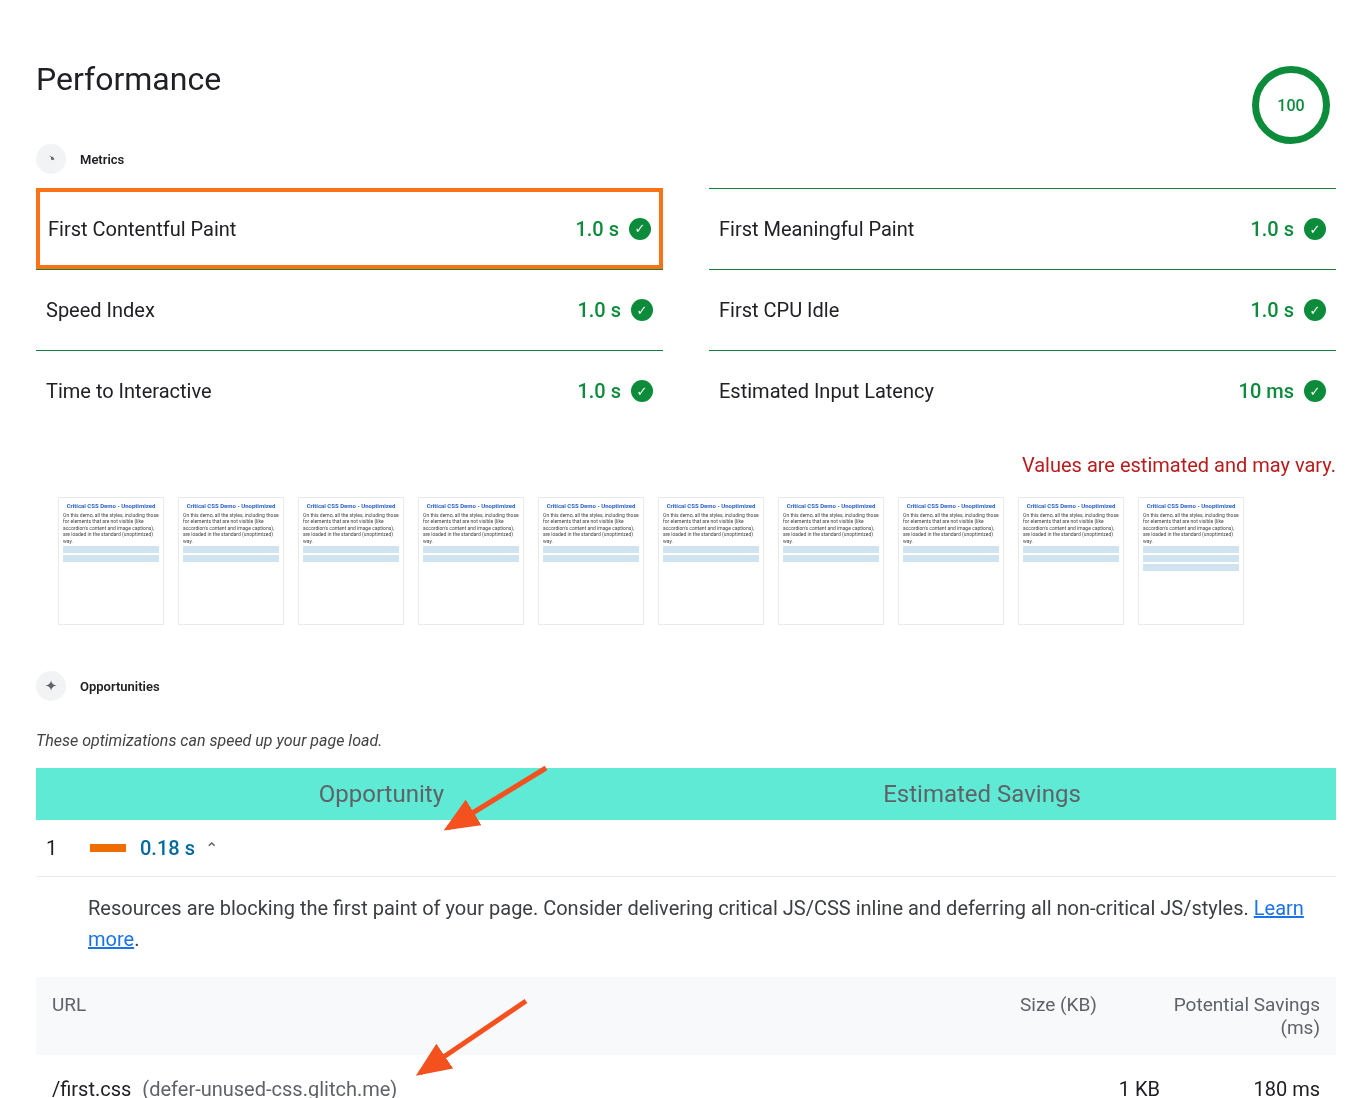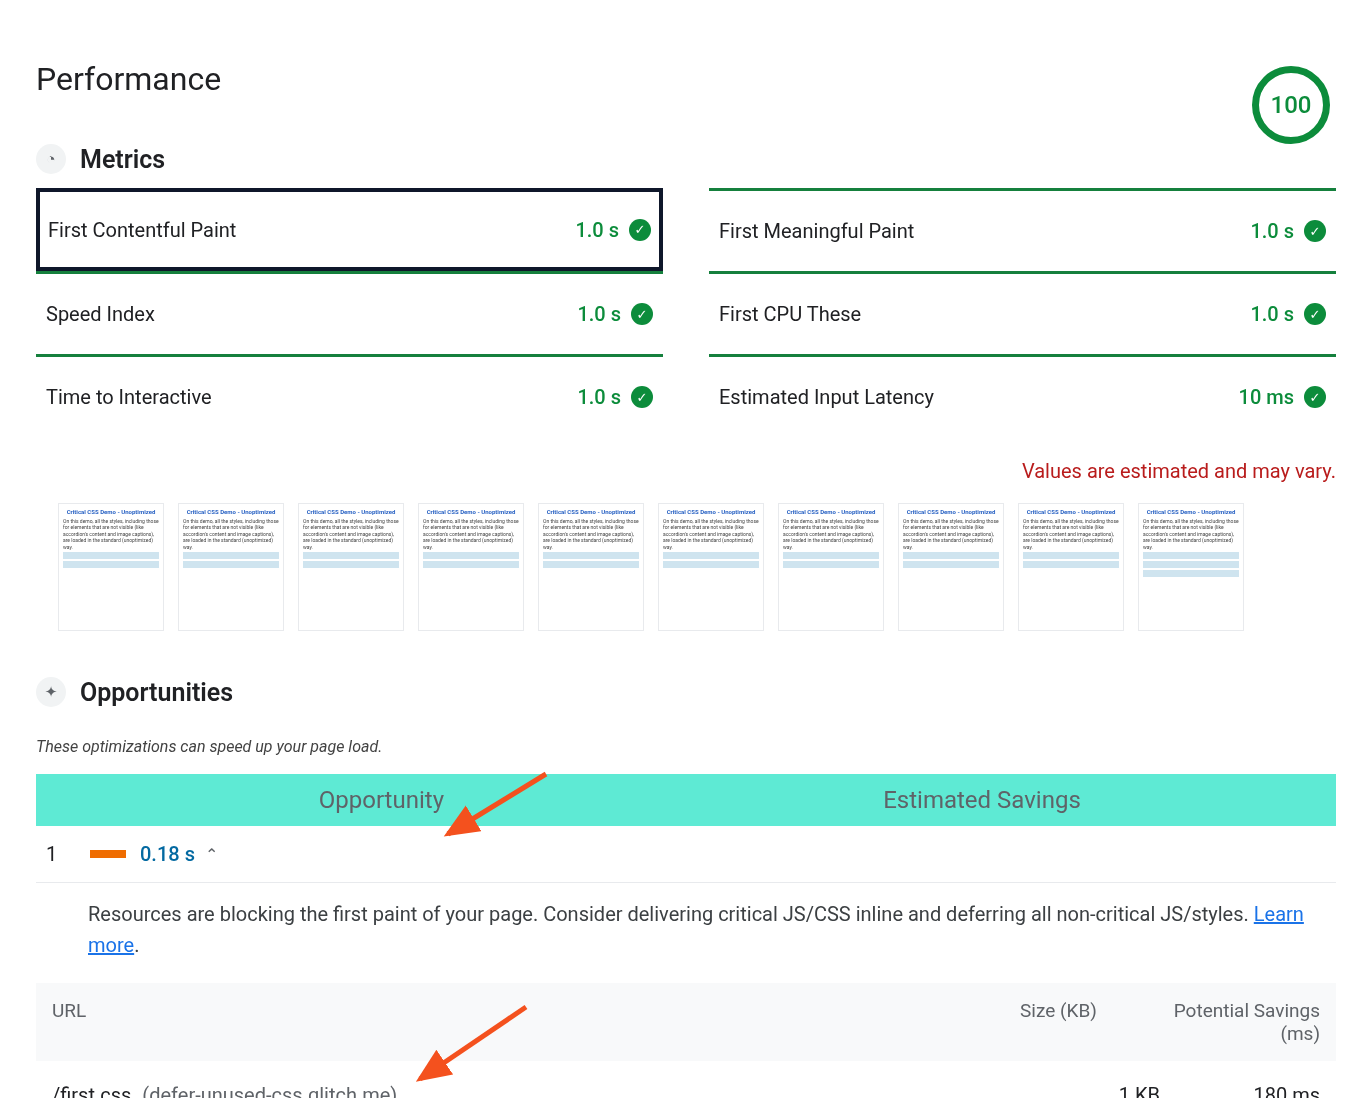--- a/index.html
+++ b/index.html
@@ -23,21 +23,21 @@
     margin-bottom: 30px;
   }
   .score-gauge {
     width: 78px;
     height: 78px;
     border-radius: 50%;
     border: 7px solid #0c8c3b;
     display: flex;
     align-items: center;
     justify-content: center;
-    font-size: 24px;
+    font-size: 16px;
     font-weight: 500;
     color: #0c8c3b;
     margin-top: 6px;
     margin-right: 6px;
   }
 
   .section-head {
     display: flex;
     align-items: center;
     gap: 14px;
@@ -48,39 +48,39 @@
     height: 30px;
     border-radius: 50%;
     background: #f1f3f4;
     display: flex;
     align-items: center;
     justify-content: center;
     color: #5f6368;
     font-size: 15px;
   }
   .section-title {
-    font-size: 25px;
+    font-size: 13px;
     font-weight: 600;
   }
 
   .metrics-grid {
     display: grid;
     grid-template-columns: 1fr 1fr;
     column-gap: 46px;
   }
   .metric-row {
     display: flex;
     justify-content: space-between;
     align-items: center;
     padding: 28px 10px;
-    border-top: 3px solid #15803d;
+    border-top: 1px solid #15803d;
     font-size: 20px;
   }
   .metric-row.highlight {
-    border: 4px solid #0f172a;
+    border: 4px solid #f97316;
     padding: 10px 8px;
     justify-content: space-between;
   }
   .metric-value {
     display: flex;
     align-items: center;
     gap: 10px;
     color: #0c8c3b;
     font-weight: 500;
   }
@@ -231,21 +231,21 @@
       </div>
     </div>
     <div class="metric-row">
       <div>Speed Index</div>
       <div class="metric-value">
         <span>1.0 s</span>
         <span class="check-icon">✓</span>
       </div>
     </div>
     <div class="metric-row">
-      <div>First CPU These</div>
+      <div>First CPU Idle</div>
       <div class="metric-value">
         <span>1.0 s</span>
         <span class="check-icon">✓</span>
       </div>
     </div>
     <div class="metric-row">
       <div>Time to Interactive</div>
       <div class="metric-value">
         <span>1.0 s</span>
         <span class="check-icon">✓</span>

